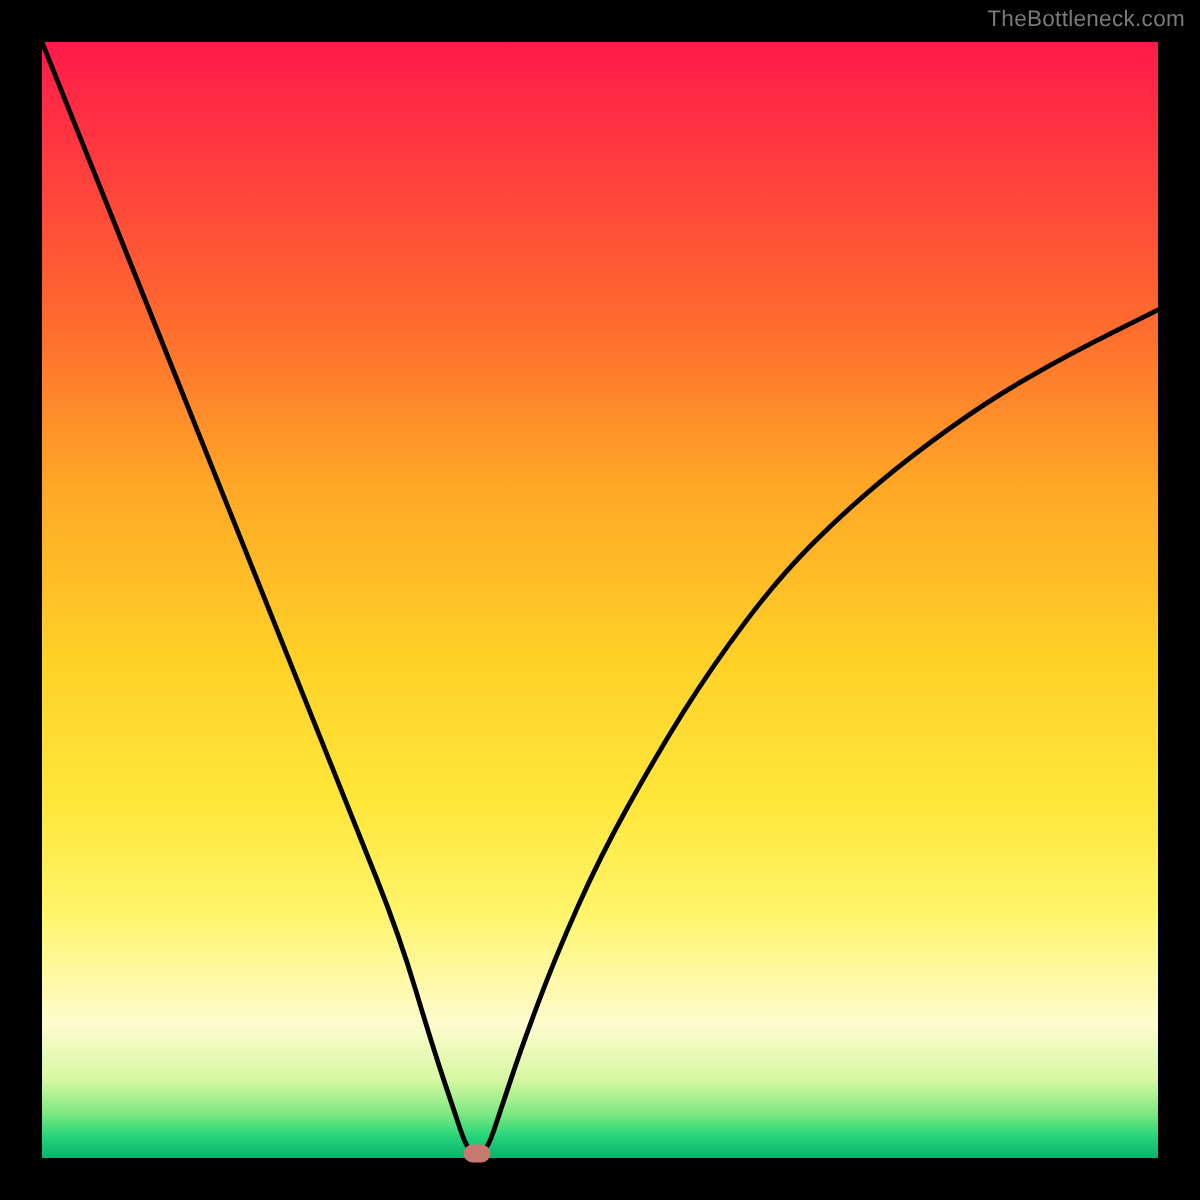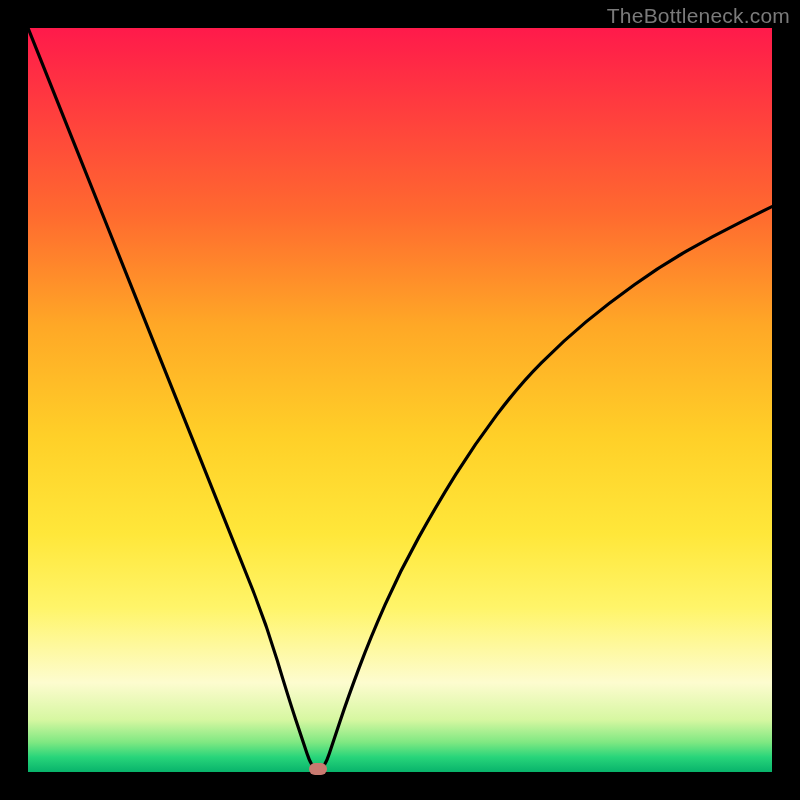--- a/index.html
+++ b/index.html
@@ -37,21 +37,21 @@
       #7fe882 96%,
       #28d57a 98%,
       #08b36b 100%
     );
   }
   .watermark {
     position: absolute;
     top: 4px;
     right: 10px;
     color: #7a7a7a;
-    font-size: 21px;
+    font-size: 15px;
     font-weight: 500;
     letter-spacing: 0.2px;
     user-select: none;
   }
   .curve-svg {
     position: absolute;
     left: 0;
     top: 0;
     width: 744px;
     height: 744px;

